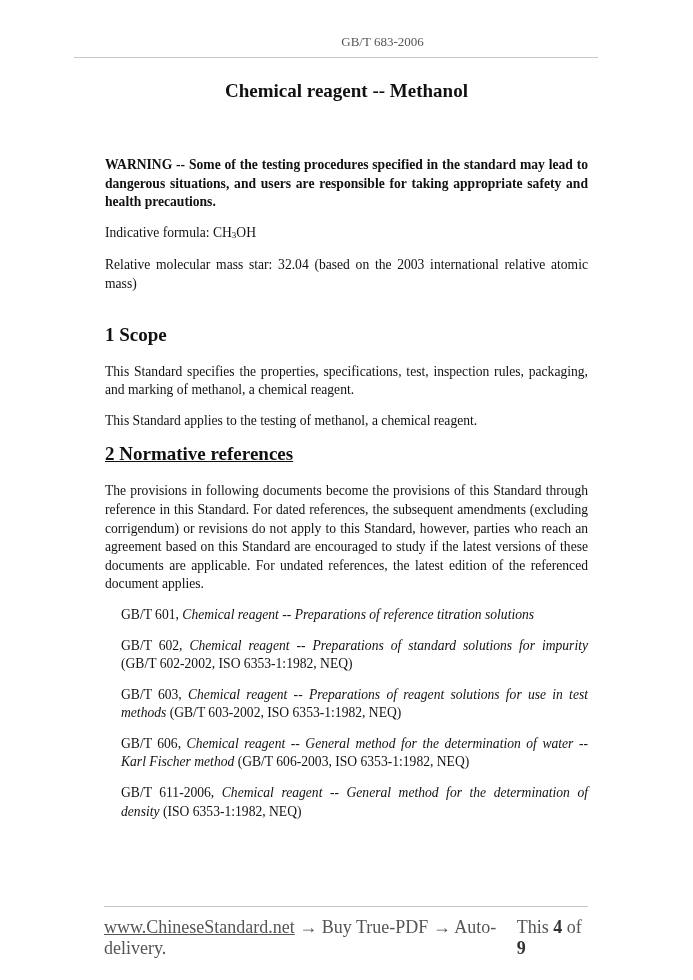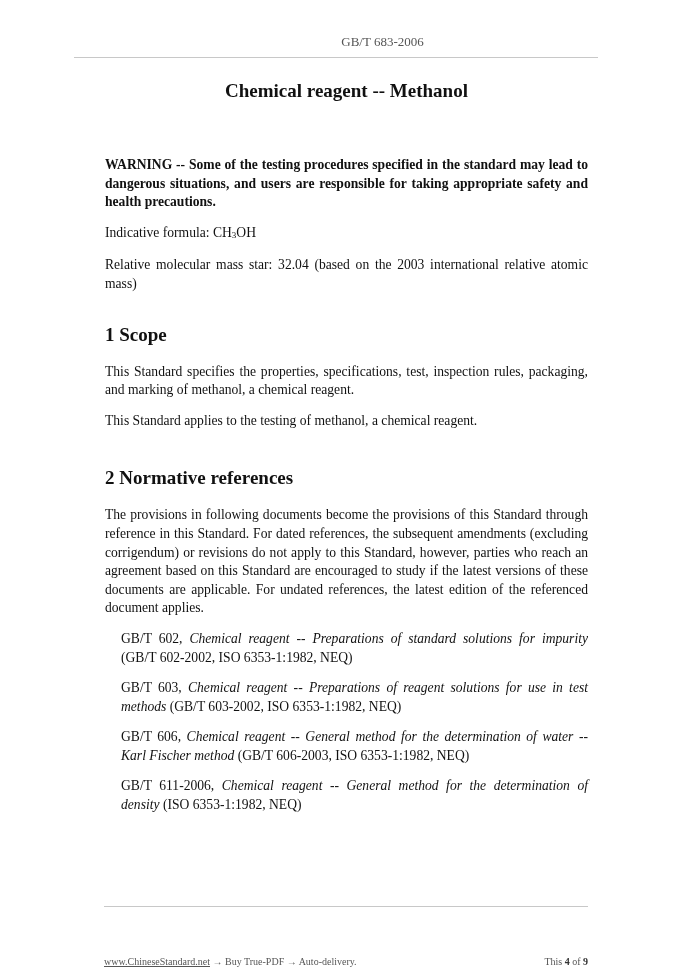--- a/index.html
+++ b/index.html
@@ -30,21 +30,21 @@
       font-size: 19px; font-weight: bold; margin: 0; line-height: 24px;
     }
     .ref { padding-left: 16px; margin-top: 12px; text-align: justify; }
     .ref i { font-style: italic; }
     sub.s { font-size: 9px; vertical-align: -1px; }
     .footer-rule {
       position: absolute; top: 906px; left: 104px; width: 484px; height: 1px; background: #c8c8c8;
     }
     .footer {
       position: absolute; top: 917px; left: 104px; width: 484px;
-      font-size: 10px; color: #555; display: flex; justify-content: space-between; margin-top: 39px;
+      font-size: 18px; color: #555; display: flex; justify-content: space-between;
     }
     .footer a { color: #555; text-decoration: underline; }
     .footer b { color: #333; }
   </style>
 </head>
 <body>
 
 <div class="header">GB/T 683-2006</div>
 <div class="header-rule"></div>
 
@@ -54,23 +54,24 @@
   <p class="warning">WARNING -- Some of the testing procedures specified in the standard may lead to dangerous situations, and users are responsible for taking appropriate safety and health precautions.</p>
 
   <p class="mt-s"><span>Indicative formula: </span><span>CH</span><sub class="s">3</sub><span>OH</span></p>
 
   <p class="mt-s">Relative molecular mass star: 32.04 (based on the 2003 international relative atomic mass)</p>
 
   <h2 style="margin-top:29px;">1 Scope</h2>
   <p style="margin-top:16px;">This Standard specifies the properties, specifications, test, inspection rules, packaging, and marking of methanol, a chemical reagent.</p>
   <p class="mt-s">This Standard applies to the testing of methanol, a chemical reagent.</p>
 
-  <h2 style="margin-top:36px;">2 Normative references</h2>
+  <h2 style="margin-top:12px;text-decoration:underline;">2 Normative references</h2>
   <p style="margin-top:16px;">The provisions in following documents become the provisions of this Standard through reference in this Standard. For dated references, the subsequent amendments (excluding corrigendum) or revisions do not apply to this Standard, however, parties who reach an agreement based on this Standard are encouraged to study if the latest versions of these documents are applicable. For undated references, the latest edition of the referenced document applies.</p>
 
+  <p class="ref"><span>GB/T 601, </span><i>Chemical reagent -- Preparations of reference titration solutions</i><span></span></p>
   <p class="ref"><span>GB/T 602, </span><i>Chemical reagent -- Preparations of standard solutions for impurity</i><span> (GB/T 602-2002, ISO 6353-1:1982, NEQ)</span></p>
   <p class="ref"><span>GB/T 603, </span><i>Chemical reagent -- Preparations of reagent solutions for use in test methods</i><span> (GB/T 603-2002, ISO 6353-1:1982, NEQ)</span></p>
   <p class="ref"><span>GB/T 606, </span><i>Chemical reagent -- General method for the determination of water -- Karl Fischer method</i><span> (GB/T 606-2003, ISO 6353-1:1982, NEQ)</span></p>
   <p class="ref"><span>GB/T 611-2006, </span><i>Chemical reagent -- General method for the determination of density</i><span> (ISO 6353-1:1982, NEQ)</span></p>
 </div>
 
 <div class="footer-rule"></div>
 <div class="footer">
   <span><a>www.ChineseStandard.net</a><span> → Buy True-PDF → Auto-delivery.</span></span>
   <span><span>This </span><b>4</b><span> of </span><b>9</b></span>

